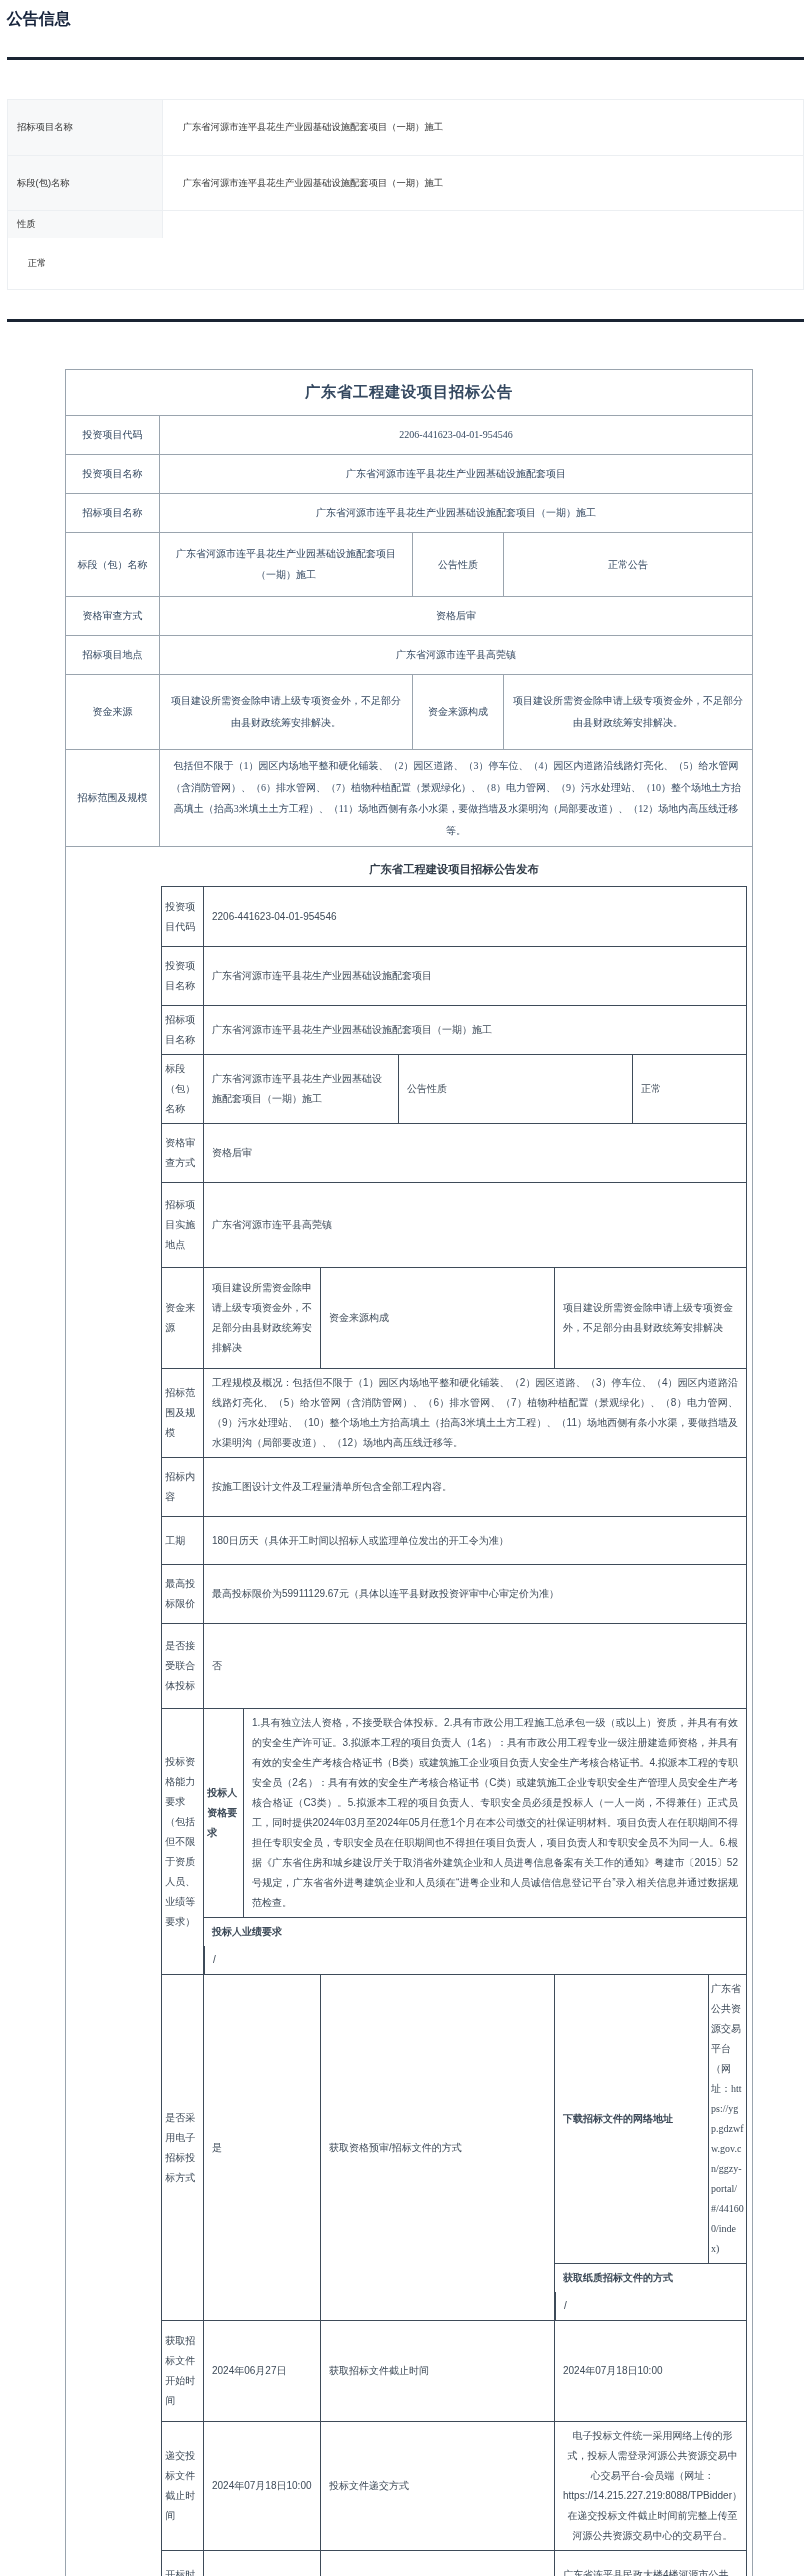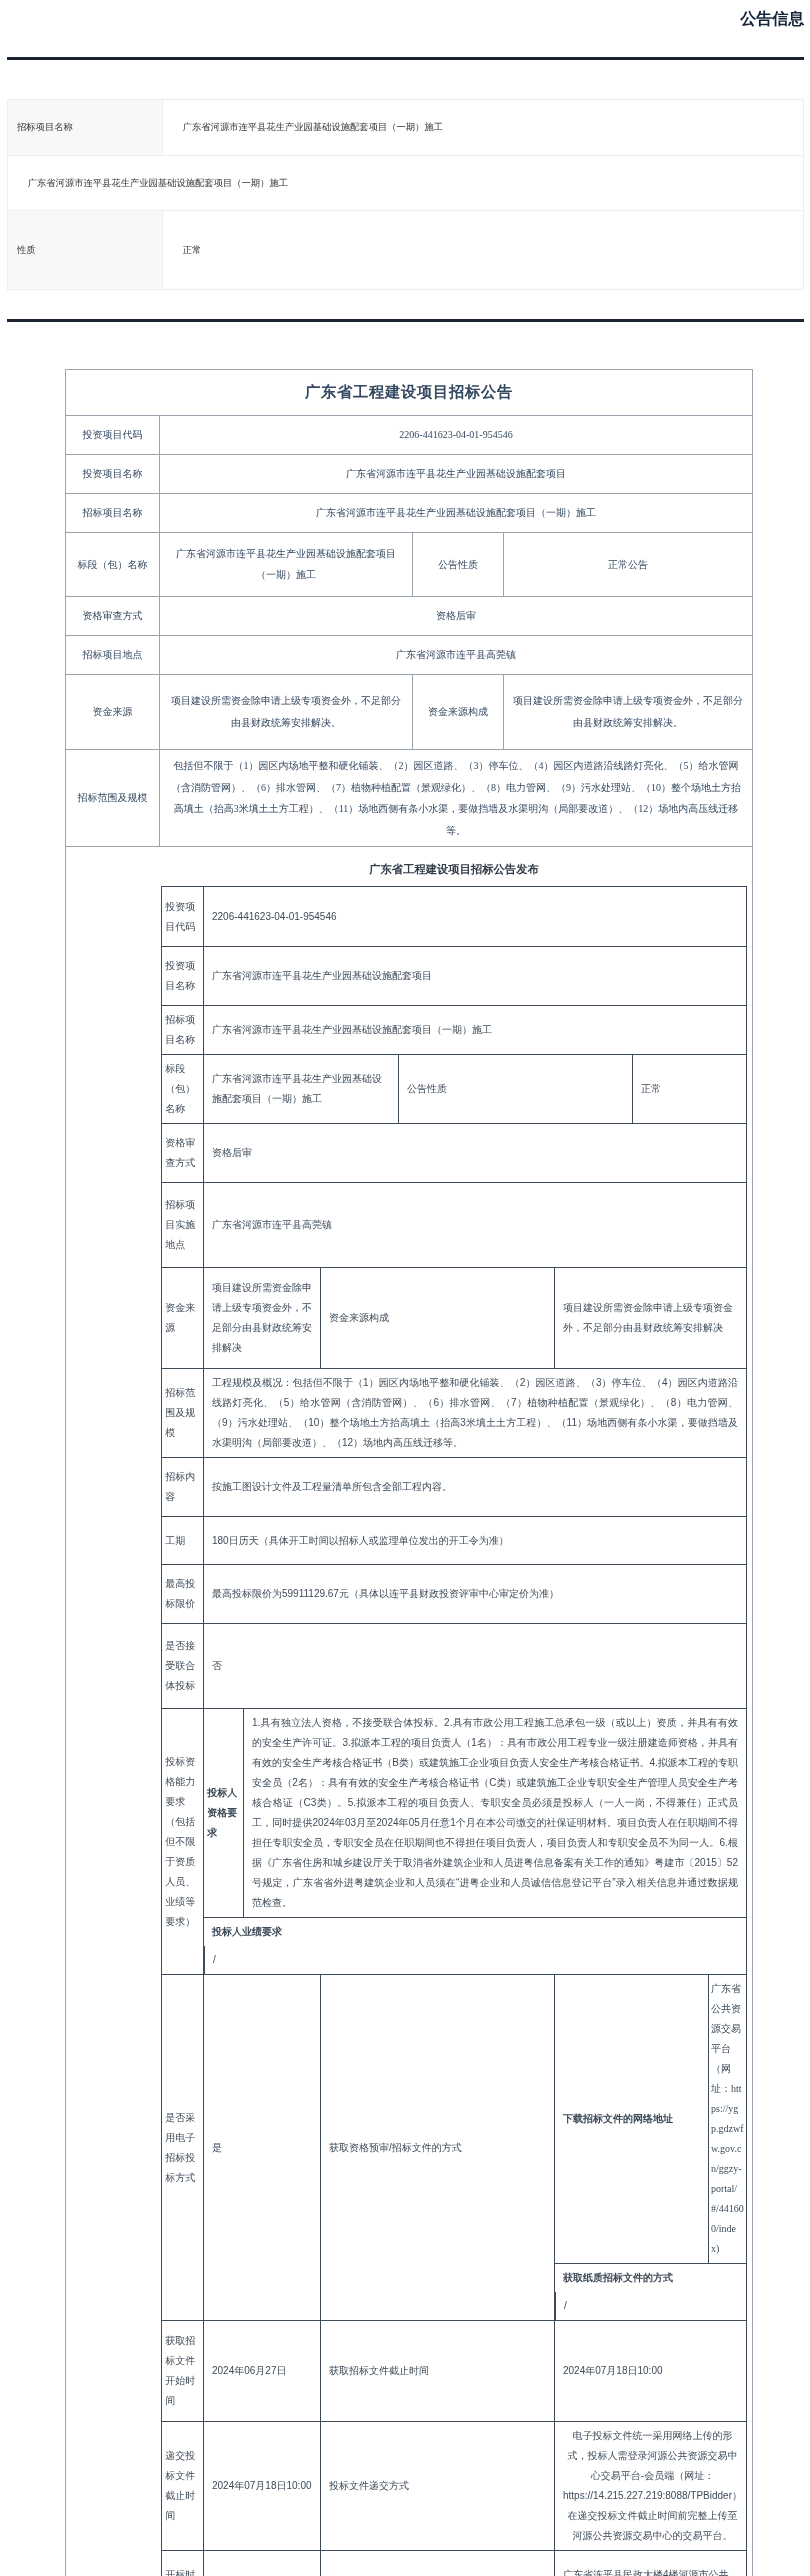--- a/index.html
+++ b/index.html
@@ -12,29 +12,29 @@
     --ob:#9aa4ae;      
     --ib:#3e4b59;      
     --otext:#344860;   
     --itext:#3d4a58;   
   }
   *{box-sizing:border-box;}
   html,body{margin:0;padding:0;background:#ffffff;}
   body{width:811px;font-family:var(--sans);color:#333;}
 
   
-  .sec-title{margin:0 6.7px;padding-top:9.3px;font-size:16px;font-weight:700;color:var(--heading);line-height:1.2;text-align:right;}
+  .sec-title{margin:0 6.7px;padding-top:9.3px;font-size:16px;font-weight:700;color:var(--heading);line-height:1.2;}
   .sec-title.second{margin-top:43px;}
   .rule{height:2.7px;background:var(--rule);margin:29px 6.7px 0;}
 
   
   .info-table{margin:39px 6.7px 0;border:0.7px solid var(--info-border);}
   .info-row{display:flex;align-items:stretch;border-top:0.7px solid var(--info-border);min-height:55px;}
   .info-row:first-child{border-top:none;}
-  .info-row.tall{min-height:79px;}
+  .info-row.tall{min-height:79px;flex-direction:column;}
   .info-label{width:155px;flex:none;background:var(--info-label-bg);border-right:0.7px solid var(--info-border);
               display:flex;align-items:center;padding:6.7px 9.3px;font-size:9.3px;color:#333;}
   .info-value{flex:1;display:flex;align-items:center;padding:6.7px 20px;font-size:9.3px;color:#333;}
 
   
   .outer{margin:47px 0 0 65px;width:688px;border:0.7px solid var(--ob);
          font-family:var(--serif);font-size:10px;color:var(--otext);}
   .orow{display:flex;align-items:stretch;border-top:0.7px solid var(--ob);}
   .orow:first-child{border-top:none;justify-content:flex-end;}
   .oc{border-left:0.7px solid var(--ob);padding:5.3px 8px;display:flex;align-items:center;justify-content:center;
@@ -83,20 +83,21 @@
 
   <h1 class="sec-title">公告信息</h1>
   <div class="rule"></div>
 
   <div class="info-table">
     <div class="info-row">
       <div class="info-label">招标项目名称</div>
       <div class="info-value">广东省河源市连平县花生产业园基础设施配套项目（一期）施工</div>
     </div>
     <div class="info-row">
+      <div class="info-label">标段(包)名称</div>
       <div class="info-value">广东省河源市连平县花生产业园基础设施配套项目（一期）施工</div>
     </div>
     <div class="info-row tall">
       <div class="info-label">性质</div>
       <div class="info-value">正常</div>
     </div>
   </div>
 
   <div class="rule"></div>
 

